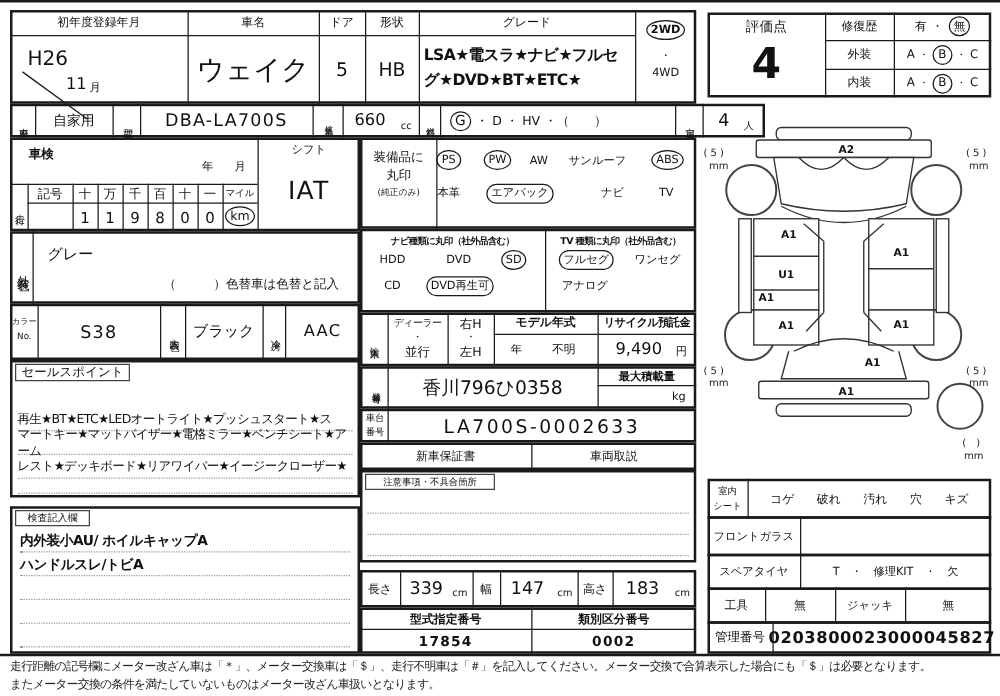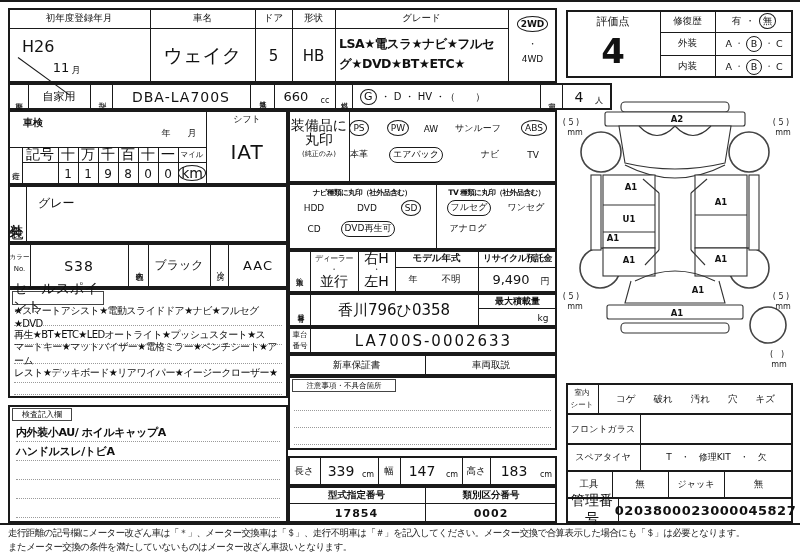--- a/index.html
+++ b/index.html
@@ -8,24 +8,24 @@
     font-family:"DejaVu Sans","Liberation Sans",sans-serif;color:#111;overflow:hidden}
   .s{position:absolute}
   .c{display:flex;align-items:center;justify-content:center;text-align:center}
   .cl{display:flex;align-items:center;justify-content:flex-start;text-align:left}
   .v{writing-mode:vertical-rl;text-orientation:upright;line-height:1;letter-spacing:1px}
   .ln{position:absolute;background:#1a1a1a}
   .bx{position:absolute;border:2px solid #1a1a1a}
   .tab{position:absolute;border:1px solid #444;display:flex;align-items:center;justify-content:center;background:#fff}
   .circ{display:inline-flex;align-items:center;justify-content:center;border:1.5px solid #1a1a1a;border-radius:50%;min-width:16px;height:16px;padding:0 3px}
   .dotr{position:absolute;border-bottom:1px dotted #9a9a9a}
-  .f6{font-size:6.5px}.f7{font-size:7px}.f75{font-size:7.5px}.f8{font-size:8px}.f85{font-size:14px}
+  .f6{font-size:6.5px}.f7{font-size:7px}.f75{font-size:7.5px}.f8{font-size:8px}.f85{font-size:10px}
   .f9{font-size:9px}.f95{font-size:9.5px}.f10{font-size:10px}.f11{font-size:11px}.f12{font-size:12px}
   .f125{font-size:12.5px}.f13{font-size:13px}.f14{font-size:14px}.f15{font-size:15px}.f16{font-size:16px}
-  .f17{font-size:19px}.f20{font-size:20px}.f34{font-size:34px}
+  .f17{font-size:22px}.f20{font-size:20px}.f34{font-size:34px}
   .b{font-weight:bold}
   svg text{font-family:"DejaVu Sans","Liberation Sans",sans-serif}
 </style>
 </head>
 <body>
 
 <div id="sheet">
 
   <div class="ln" style="left:0;top:1;width:800px;height:2px"></div>
   <div class="ln" style="left:0;top:523px;width:800px;height:2px"></div>
@@ -125,40 +125,40 @@
   <div class="s c f12" style="left:158px;top:162px;width:20px;height:23px">0</div>
   <div class="s c f75" style="left:178px;top:149px;width:28px;height:12px">マイル</div>
   <div class="s c" style="left:178px;top:164px;width:28px;height:18px">
       <span class="circ f85">km</span>
     </div>
 
   <div class="bx" style="left:8px;top:185px;width:280px;height:58px"></div>
   <div class="ln" style="left:26px;top:185px;width:1px;height:58px"></div>
   <div class="s c v f85" style="left:9px;top:196px;width:16px;height:36px">外装色</div>
   <div class="s cl f12" style="left:38px;top:194px;width:90px;height:18px">グレー</div>
+  <div class="s c f85" style="left:118px;top:220px;width:166px;height:14px">（　　　）色替車は色替と記入</div>
 
   <div class="bx" style="left:8px;top:243px;width:280px;height:45px"></div>
   <div class="ln" style="left:30px;top:243px;width:1px;height:45px"></div>
   <div class="ln" style="left:128px;top:243px;width:1px;height:45px"></div>
   <div class="ln" style="left:148px;top:243px;width:1px;height:45px"></div>
   <div class="ln" style="left:210px;top:243px;width:1px;height:45px"></div>
   <div class="ln" style="left:228px;top:243px;width:1px;height:45px"></div>
   <div class="s c f6" style="left:9px;top:252px;width:21px;height:10px">カラー</div>
   <div class="s c f7" style="left:9px;top:264px;width:21px;height:10px">No.</div>
   <div class="s c f14" style="left:30px;top:243px;width:98px;height:45px;letter-spacing:1px">S38</div>
   <div class="s c v f8" style="left:130px;top:249px;width:17px;height:34px">内装色</div>
   <div class="s c f12" style="left:148px;top:243px;width:62px;height:45px">ブラック</div>
   <div class="s c v f8" style="left:212px;top:253px;width:15px;height:26px">冷房</div>
   <div class="s c f13" style="left:228px;top:243px;width:60px;height:45px;letter-spacing:1px">AAC</div>
 
   <div class="bx" style="left:8px;top:288px;width:280px;height:110px"></div>
   <div class="tab f85" style="left:12px;top:291px;width:92px;height:14px">
       <span>セールスポイント</span>
     </div>
-  <div class="s cl f10 dotr" style="left:14px;top:307px;width:268px;height:19px;letter-spacing:-0.6px">★スマートアシスト★電動スライドドア★ナビ★フルセグ★DVD</div>
   <div class="s cl f10 dotr" style="left:14px;top:326px;width:268px;height:19px;letter-spacing:-0.6px">再生★BT★ETC★LEDオートライト★プッシュスタート★ス</div>
   <div class="s cl f10 dotr" style="left:14px;top:345px;width:268px;height:19px;letter-spacing:-0.6px">マートキー★マットバイザー★電格ミラー★ベンチシート★アーム</div>
   <div class="s cl f10 dotr" style="left:14px;top:364px;width:268px;height:19px;letter-spacing:-0.6px">レスト★デッキボード★リアワイパー★イージークローザー★</div>
   <div class="dotr" style="left:14px;top:383px;width:268px;height:12px"></div>
 
   <div class="bx" style="left:8px;top:405px;width:280px;height:118px"></div>
   <div class="tab f8" style="left:12px;top:408px;width:60px;height:13px">
       <span>検査記入欄</span>
     </div>
   <div class="s cl f11 b dotr" style="left:16px;top:442px;width:264px;height:19px;letter-spacing:-0.4px">ハンドルスレ/トビA</div>

